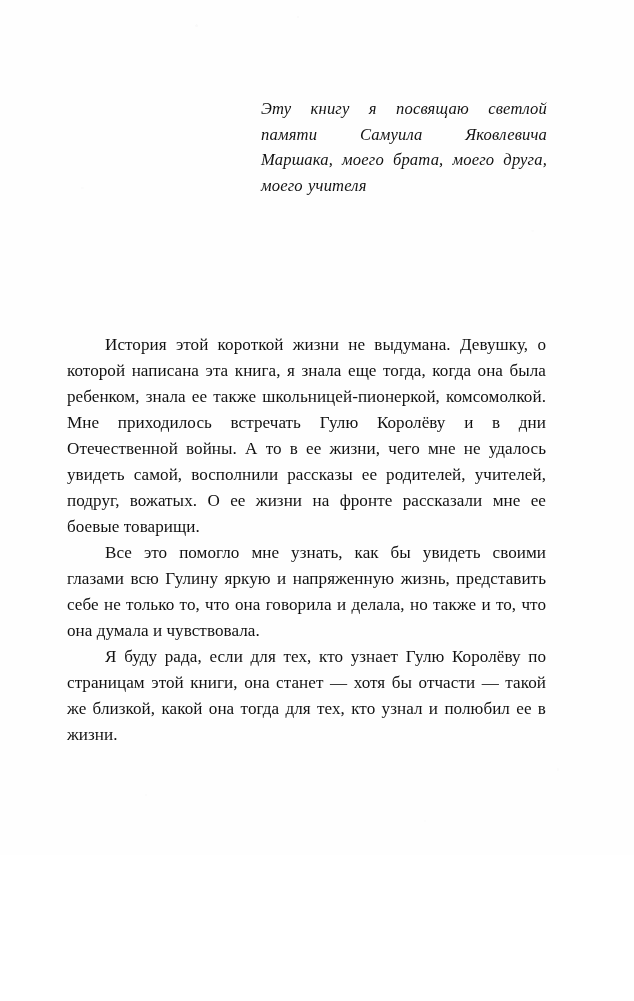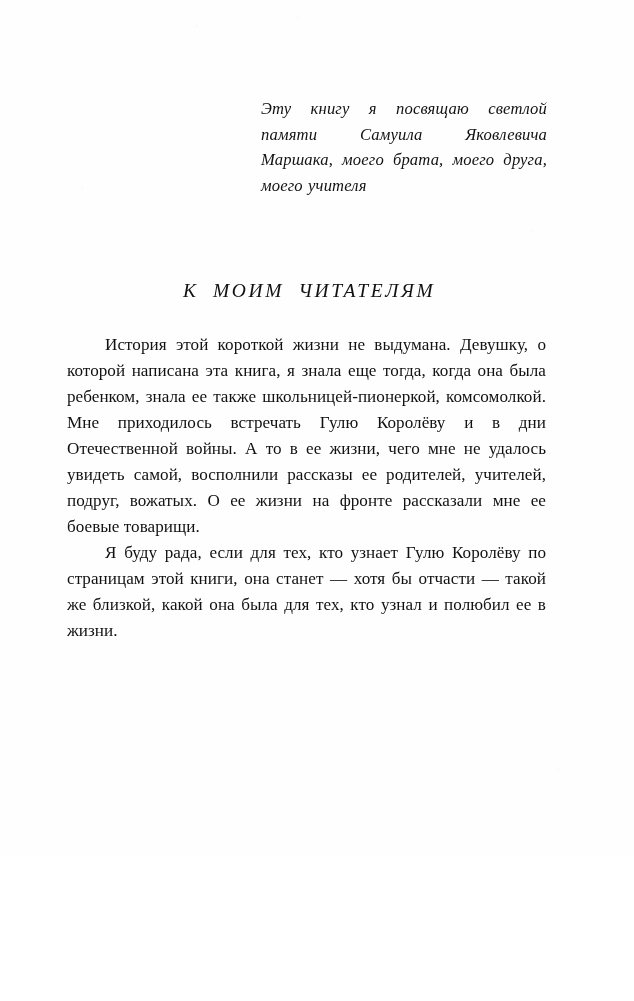--- a/index.html
+++ b/index.html
@@ -103,22 +103,22 @@
     word-spacing: 2px;
   }
 </style>
 </head>
 <body>
 
 <div class="page">
 
   <div class="dedication">Эту книгу я посвящаю светлой памяти Самуила Яковлевича Маршака, моего брата, моего друга, моего учителя</div>
 
-  <div class="heading">К МОИМ ЧИТАТЕЛЯМ</div>
 
   <div class="body-text">
     <p>История этой короткой жизни не выдумана. Девушку, о которой написана эта книга, я знала еще тогда, когда она была ребенком, знала ее также школьницей-пионеркой, комсомолкой. Мне приходилось встречать Гулю Королёву и в дни Отечественной войны. А то в ее жизни, чего мне не удалось увидеть самой, восполнили рассказы ее родителей, учителей, подруг, вожатых. О ее жизни на фронте рассказали мне ее боевые товарищи.</p>
-    <p>Я буду рада, если для тех, кто узнает Гулю Королёву по страницам этой книги, она станет — хотя бы отчасти — такой же близкой, какой она была для тех, кто узнал и полюбил ее в жизни.</p>
+    <p>Все это помогло мне узнать, как бы увидеть своими глазами всю Гулину яркую и напряженную жизнь, представить себе не только то, что она говорила и делала, но также и то, что она думала и чувствовала.</p>
+    <p>Я буду рада, если для тех, кто узнает Гулю Королёву по страницам этой книги, она станет — хотя бы отчасти — такой же близкой, какой она тогда для тех, кто узнал и полюбил ее в жизни.</p>
   </div>
 
   <div class="signature">Елена Ильина</div>
 
 </div>
 
 </body></html>

